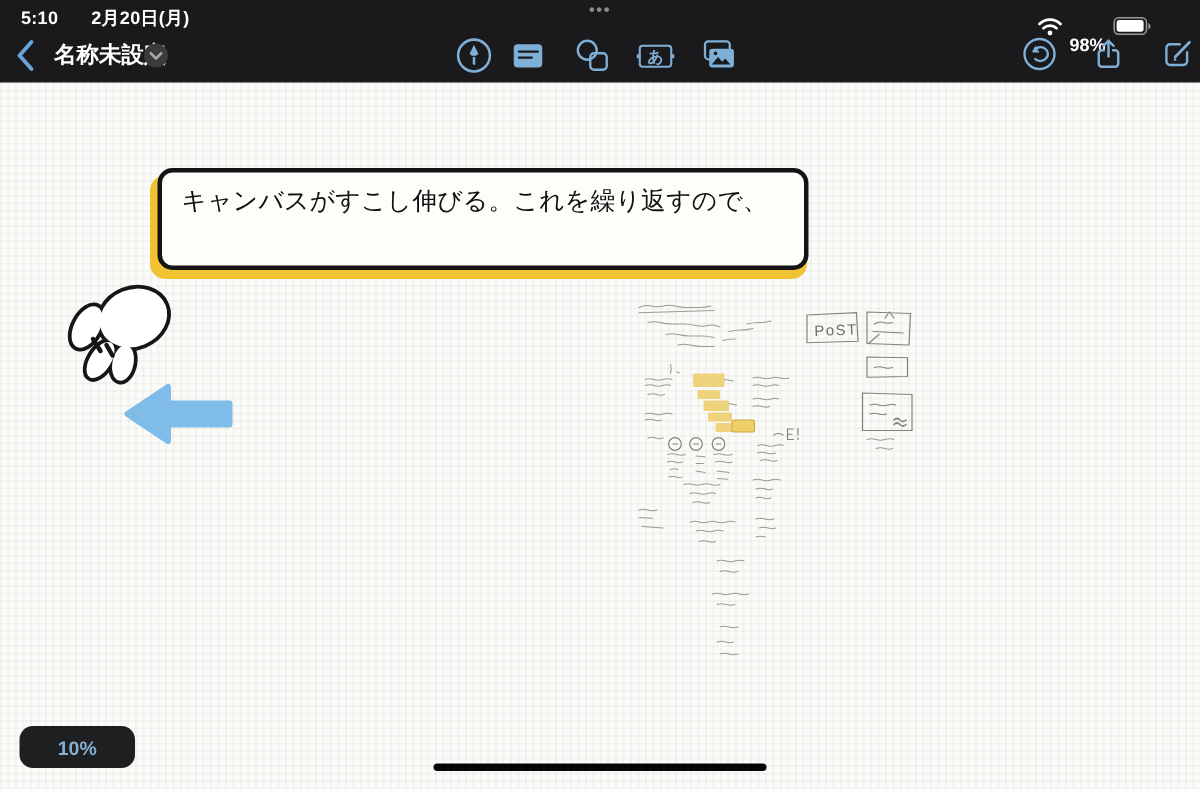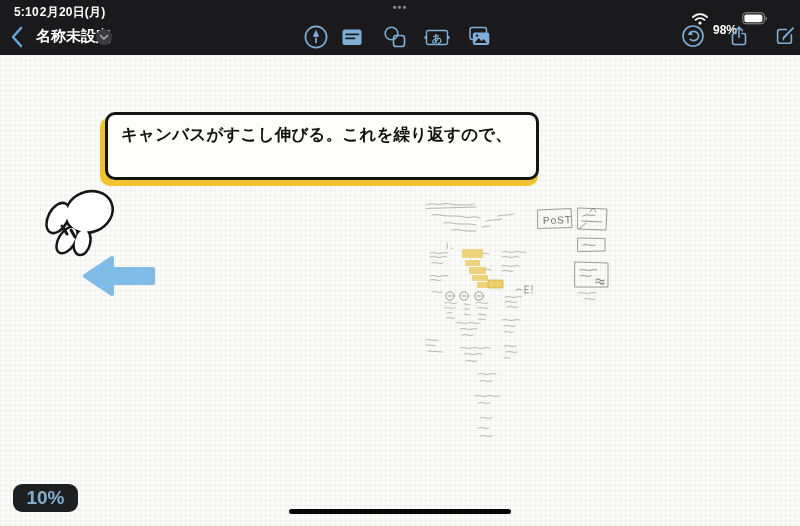--- a/index.html
+++ b/index.html
@@ -7,46 +7,46 @@
        font-family:"Liberation Sans",sans-serif;
        background-color:#fbfbf9;
        background-image:
          linear-gradient(to right, rgba(110,110,100,0.06) 1px, transparent 1px),
          linear-gradient(to bottom, rgba(110,110,100,0.06) 1px, transparent 1px);
        background-size:5px 5px;}
   
   .header{position:absolute;left:0;top:0;width:800px;height:55px;background:#1a1a1c;}
   .statusbar{position:absolute;left:0;top:0;width:100%;height:20px;color:#fff;}
   .sb-left{position:absolute;left:14px;top:4px;font-size:12px;font-weight:700;letter-spacing:.2px;}
-  .sb-left .date{margin-left:1px;font-weight:700;}
+  .sb-left .date{margin-left:22px;font-weight:700;}
   .sb-dots{position:absolute;left:0;right:0;top:1px;text-align:center;color:#8a8a8e;
            font-size:11px;letter-spacing:1px;font-weight:700;}
   .sb-right{position:absolute;right:32px;top:3px;display:flex;align-items:center;gap:5px;}
   .sb-batt-txt{font-size:12px;font-weight:600;color:#fff;margin-top:20px;}
   .toolbar-title-row{position:absolute;left:0;top:20px;width:100%;height:35px;}
   .back-btn{position:absolute;left:6px;top:4px;width:22px;height:26px;cursor:pointer;}
   .board-title{position:absolute;left:36px;top:7px;color:#fff;font-size:15px;font-weight:700;}
   .title-dd{position:absolute;left:96px;top:9px;width:16px;height:16px;border-radius:50%;
             background:#3b3b3d;display:flex;align-items:center;justify-content:center;}
   .tool-btn{position:absolute;top:3px;width:28px;height:28px;}
   .act-btn{position:absolute;top:4px;width:24px;height:24px;}
   
   .callout-accent{position:absolute;left:100px;top:117px;width:438px;height:69px;
                   border-radius:10px;}
   .callout-box{position:absolute;left:105px;top:112px;width:434px;height:68px;
                background:#fdfdfa;border:3px solid #141414;border-radius:10px;
                box-sizing:border-box;padding:6px 10px 0 13px;color:#101010;}
-  .callout-box .ln{font-size:16.5px;font-weight:700;line-height:27px;white-space:nowrap;
+  .callout-box .ln{font-size:16.5px;font-weight:400;line-height:27px;white-space:nowrap;
                    letter-spacing:.2px;}
   .hand{position:absolute;left:42px;top:182px;}
   .arrow{position:absolute;left:82px;top:255px;}
   .sketch{position:absolute;left:420px;top:196px;}
-  .zoom-badge{position:absolute;left:13px;top:484px;width:65px;height:28px;background:#1d1f21;
+  .zoom-badge{position:absolute;left:13px;top:484px;width:77px;height:28px;background:#1d1f21;
               border-radius:9px;display:flex;align-items:center;justify-content:center;
-              color:#86aed0;font-size:19px;font-weight:700;}
+              color:#86aed0;font-size:13px;font-weight:700;}
   .home-indicator{position:absolute;left:289px;top:509px;width:222px;height:5px;
                   border-radius:2.5px;background:#060606;}
 </style>
 </head>
 <body>
 
 <div id="app">
 
   <div class="header">
 

